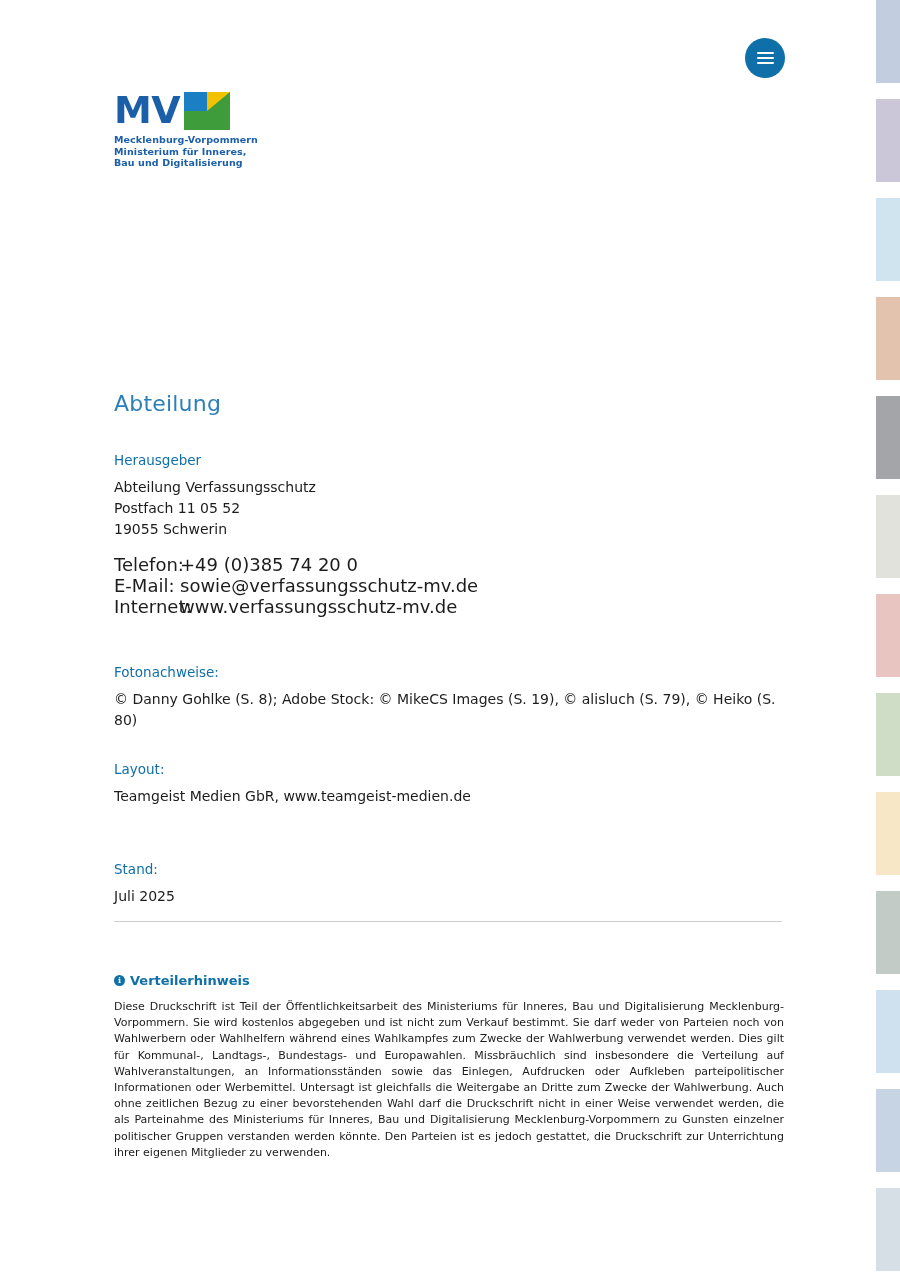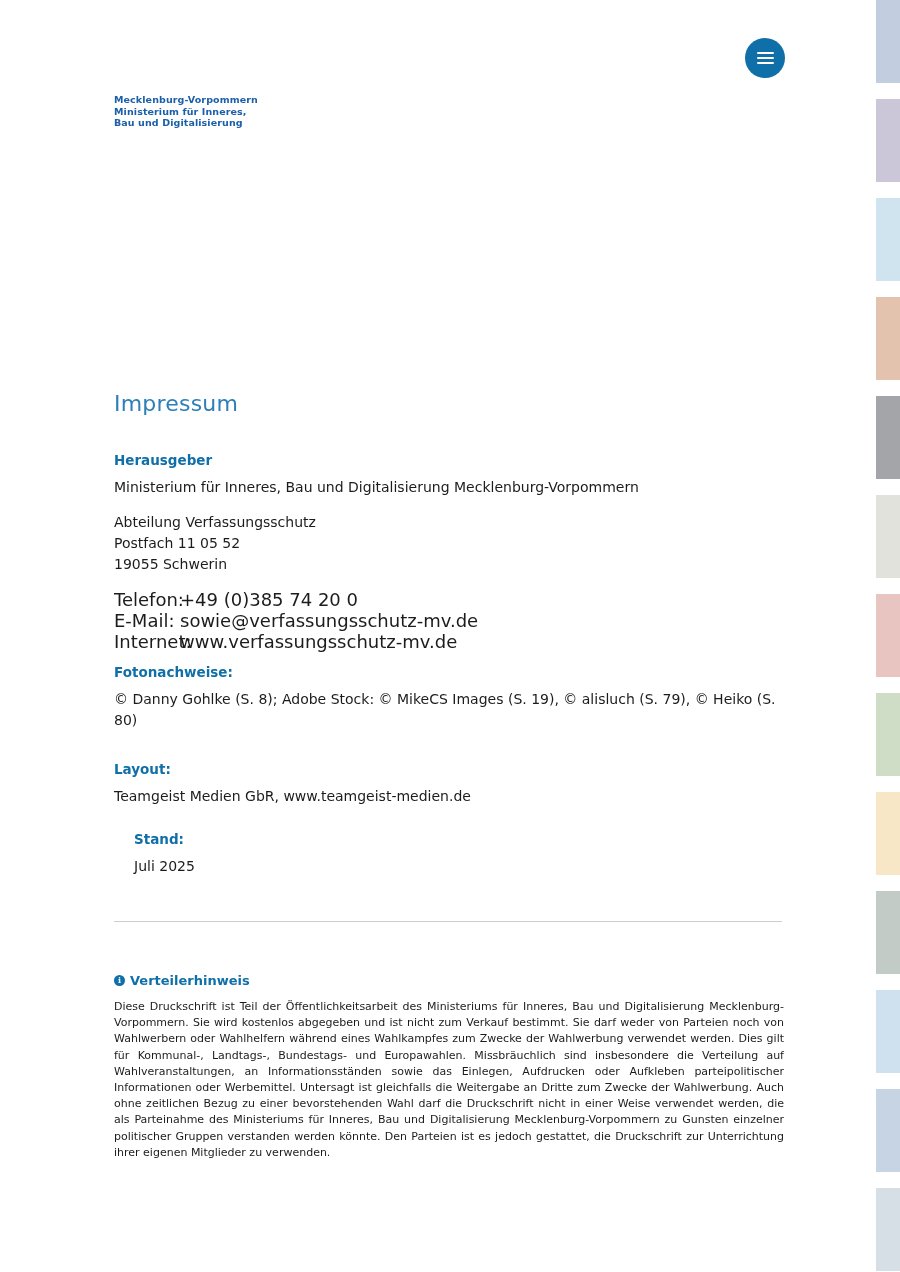--- a/index.html
+++ b/index.html
@@ -118,21 +118,21 @@
 
   
   .section {
     position: absolute;
     left: 114px;
     width: 672px;
     font-family: "DejaVu Sans", sans-serif;
   }
   .sec-head {
     font-size: 13.5px;
-    font-weight: bold;
+    font-weight: normal;
     color: #0f6fa8;
     margin-bottom: 9px;
   }
   .sec-line {
     font-size: 14px;
     color: #1c1c1c;
     line-height: 21px;
   }
   .sec-block { margin-bottom: 14px; }
   .kv {
@@ -140,21 +140,21 @@
     font-size: 18px;
     color: #1c1c1c;
     line-height: 21px;
   }
   .kv .k { width: 66px; flex: 0 0 66px; }
   .kv .v { flex: 1 1 auto; }
 
   #sec-herausgeber { top: 452px; }
   #sec-foto { top: 664px; }
   #sec-layout { top: 761px; }
-  #sec-stand  { top: 831px; margin-left: 20px; }
+  #sec-stand  { top: 861px; }
 
   
   #divider {
     position: absolute;
     left: 114px; top: 921px;
     width: 668px; height: 1px;
     background: #c9cdd2;
   }
 
   
@@ -198,34 +198,44 @@
 
 <div id="page">
 
   <button id="menu-button" aria-label="Menü öffnen">
     <span class="bar"></span>
     <span class="bar"></span>
     <span class="bar"></span>
   </button>
 
   <div id="logo">
+    <div class="logo-top">
+      <div class="logo-mv">MV</div>
+      <div class="logo-flag">
+        <span class="q q1"></span>
+        <span class="q q2"></span>
+        <span class="q q3"></span>
+        <span class="q q4"></span>
+        <svg class="diag" viewBox="0 0 46 38" preserveAspectRatio="none">
+          <polygon points="0,38 46,0 46,38" fill="#3f9c3a"></polygon>
+          <polygon points="0,38 30,19 46,19 46,0 23,0 0,19" fill="#1b7fc4" opacity="0"></polygon>
+        </svg>
+      </div>
+    </div>
     <div class="logo-sub">
       <div>Mecklenburg-Vorpommern</div>
       <div>Ministerium für Inneres,</div>
       <div>Bau und Digitalisierung</div>
     </div>
   </div>
 
-  <h1 id="doc-title">Impressum</h1>
+  <h1 id="doc-title">Abteilung</h1>
 
   <section class="section" id="sec-herausgeber">
     <div class="sec-head">Herausgeber</div>
-    <div class="sec-block">
-      <div class="sec-line">Ministerium für Inneres, Bau und Digitalisierung Mecklenburg-Vorpommern</div>
-    </div>
     <div class="sec-block">
       <div class="sec-line">Abteilung Verfassungsschutz</div>
       <div class="sec-line">Postfach 11 05 52</div>
       <div class="sec-line">19055 Schwerin</div>
     </div>
     <div class="sec-block">
       <div class="kv">
         <span class="k">Telefon:</span>
         <span class="v">+49 (0)385 74 20 0</span>
       </div>

